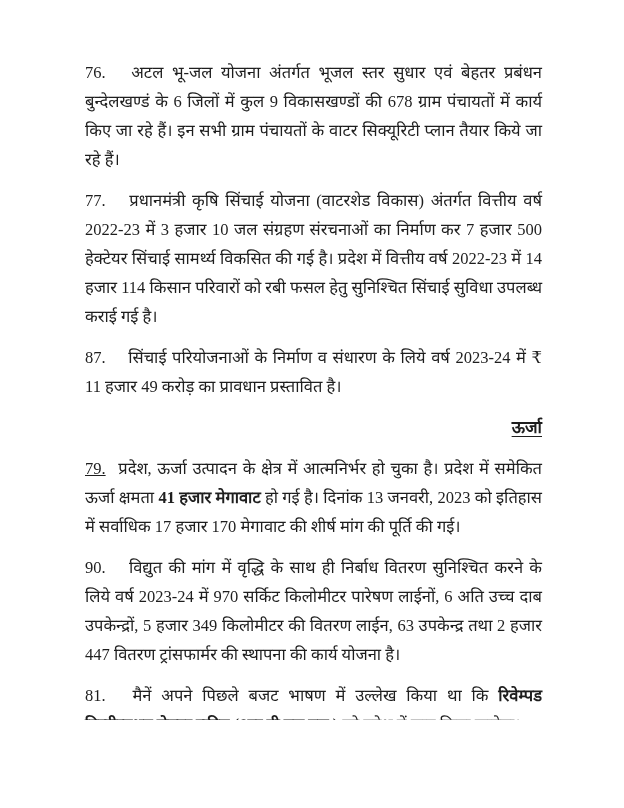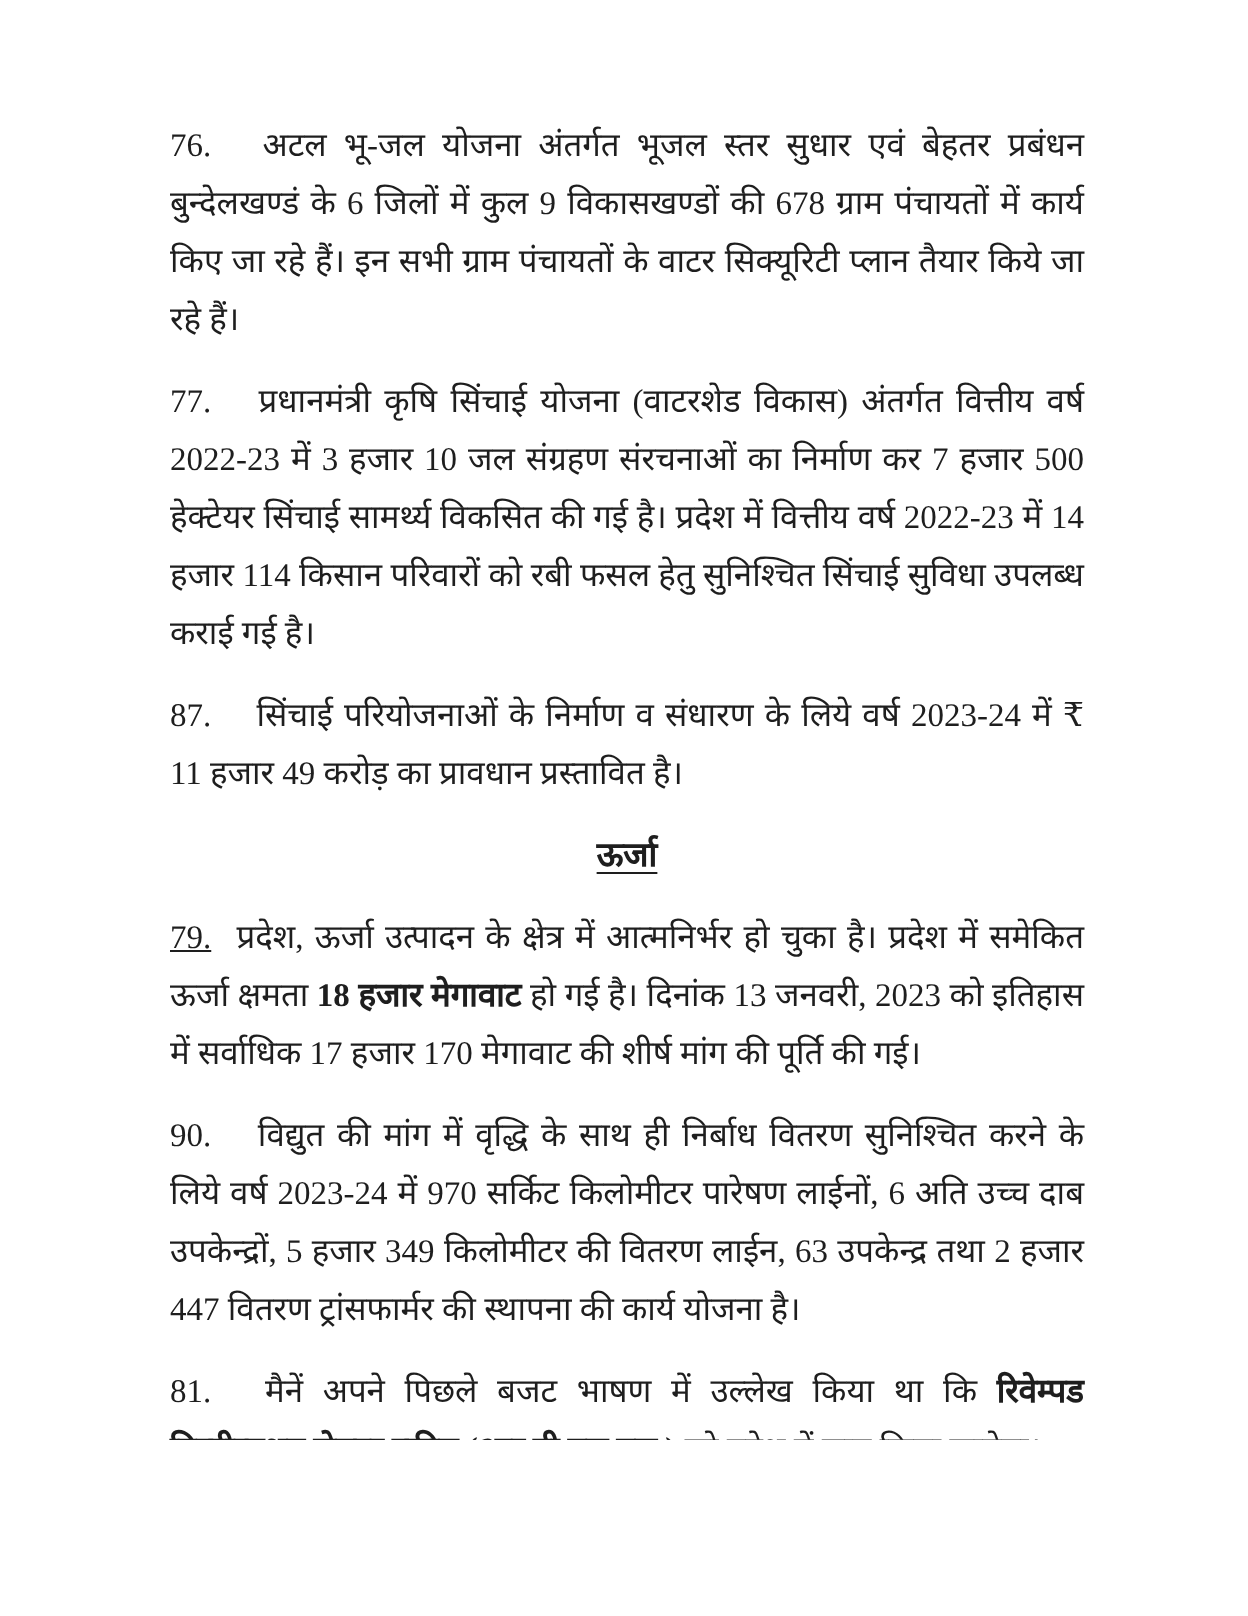--- a/index.html
+++ b/index.html
@@ -37,21 +37,21 @@
     text-decoration: underline;
   }
   .bold {
     font-weight: bold;
   }
   .heading {
     margin: 2px 0 12px 0;
     font-size: 17px;
     font-weight: bold;
     line-height: 29px;
-    text-align: center;
+    text-align: right;
   }
   .heading-text {
     text-decoration: underline;
     text-underline-offset: 3px;
   }
 </style>
 </head>
 <body>
 
 <div class="page">
@@ -71,21 +71,21 @@
       <span class="num">87.</span>
       <span>सिंचाई परियोजनाओं के निर्माण व संधारण के लिये वर्ष 2023-24 में ₹ 11 हजार 49 करोड़ का प्रावधान प्रस्तावित है।</span>
     </p>
 
     <h2 class="heading">
       <span class="heading-text">ऊर्जा</span>
     </h2>
 
     <p class="para">
       <span class="num gap-sm">79.</span>
-      <span>प्रदेश, ऊर्जा उत्पादन के क्षेत्र में आत्मनिर्भर हो चुका है। प्रदेश में समेकित ऊर्जा क्षमता </span><span class="bold">18 हजार मेगावाट</span><span> हो गई है। दिनांक 13 जनवरी, 2023 को इतिहास में सर्वाधिक 17 हजार 170 मेगावाट की शीर्ष मांग की पूर्ति की गई।</span>
+      <span>प्रदेश, ऊर्जा उत्पादन के क्षेत्र में आत्मनिर्भर हो चुका है। प्रदेश में समेकित ऊर्जा क्षमता </span><span class="bold">41 हजार मेगावाट</span><span> हो गई है। दिनांक 13 जनवरी, 2023 को इतिहास में सर्वाधिक 17 हजार 170 मेगावाट की शीर्ष मांग की पूर्ति की गई।</span>
     </p>
 
     <p class="para">
       <span class="num">90.</span>
       <span>विद्युत की मांग में वृद्धि के साथ ही निर्बाध वितरण सुनिश्चित करने के लिये वर्ष 2023-24 में 970 सर्किट किलोमीटर पारेषण लाईनों, 6 अति उच्च दाब उपकेन्द्रों, 5 हजार 349 किलोमीटर की वितरण लाईन, 63 उपकेन्द्र तथा 2 हजार 447 वितरण ट्रांसफार्मर की स्थापना की कार्य योजना है।</span>
     </p>
 
     <p class="para">
       <span class="num">81.</span>
       <span>मैनें अपने पिछले बजट भाषण में उल्लेख किया था कि </span><span class="bold">रिवेम्पड ड्रिस्टीब्यूशन सेक्टर स्कीम (आर.डी.एस.एस.)</span><span> को प्रदेश में लागू किया जायेगा।</span>

